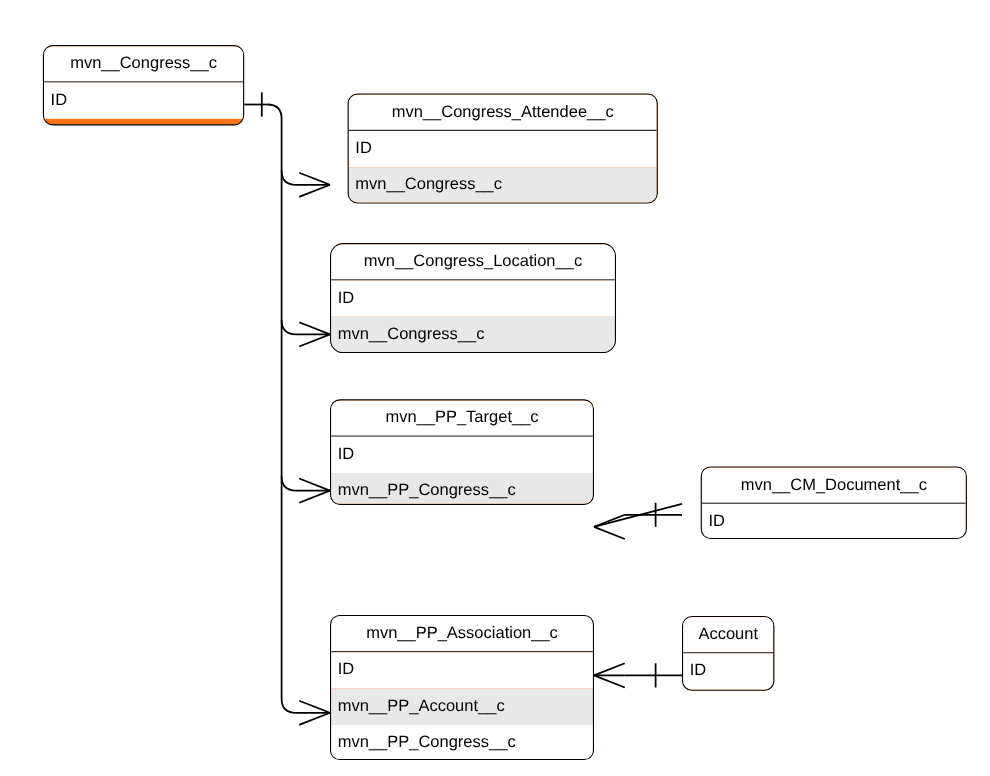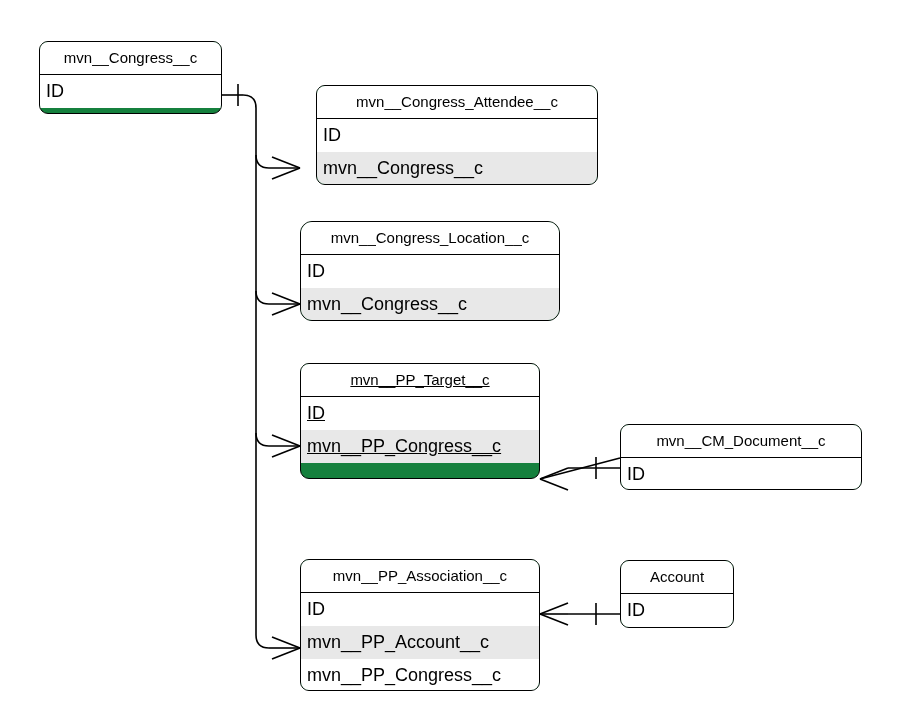--- a/index.html
+++ b/index.html
@@ -14,41 +14,41 @@
     background: #ffffff;
     font-family: "Liberation Sans", sans-serif;
     overflow: hidden;
   }
   
   .entity {
     position: absolute;
     box-sizing: border-box;
     border: 1px solid #000000;
     border-radius: 9px;
-    background: #15803d;
+    background: #f97316;
     overflow: hidden;
   }
   .entity-title {
     box-sizing: border-box;
     height: 33px;
     line-height: 32px;
     text-align: center;
     font-size: 15px;
     color: #000000;
     background: #ffffff;
     border-bottom: 1px solid #000000;
     white-space: nowrap;
     padding: 0 10px;
   }
   .entity-row {
     box-sizing: border-box;
     height: 33px;
     line-height: 32px;
     text-align: left;
-    font-size: 18px;
+    font-size: 15px;
     color: #000000;
     background: #ffffff;
     padding: 0 0 0 6px;
     white-space: nowrap;
   }
   .entity-row.fk {
     background: #e8e8e8;
   }
   
   #wires {
@@ -128,34 +128,34 @@
       <div class="entity" style="left: 316px; top: 85px; width: 282px; height: 100px;">
         <div class="entity-title">mvn__Congress_Attendee__c</div>
         <div class="entity-row">ID</div>
         <div class="entity-row fk">mvn__Congress__c</div>
       </div>
       <div class="entity" style="left: 300px; top: 221px; width: 260px; height: 100px; border-radius: 12px;">
         <div class="entity-title">mvn__Congress_Location__c</div>
         <div class="entity-row">ID</div>
         <div class="entity-row fk">mvn__Congress__c</div>
       </div>
-      <div class="entity" style="left: 300px; top: 363px; width: 240px; height: 116px; text-decoration: underline;">
+      <div class="entity" style="left: 300px; top: 363px; width: 240px; height: 96px;">
         <div class="entity-title">mvn__PP_Target__c</div>
         <div class="entity-row">ID</div>
         <div class="entity-row fk">mvn__PP_Congress__c</div>
       </div>
       <div class="entity" style="left: 300px; top: 559px; width: 240px; height: 132px;">
         <div class="entity-title">mvn__PP_Association__c</div>
         <div class="entity-row">ID</div>
         <div class="entity-row fk">mvn__PP_Account__c</div>
         <div class="entity-row">mvn__PP_Congress__c</div>
       </div>
-      <div class="entity" style="left: 620px; top: 424px; width: 242px; height: 66px;">
+      <div class="entity" style="left: 637px; top: 424px; width: 242px; height: 66px;">
         <div class="entity-title">mvn__CM_Document__c</div>
         <div class="entity-row">ID</div>
       </div>
-      <div class="entity" style="left: 620px; top: 560px; width: 114px; height: 68px;">
+      <div class="entity" style="left: 620px; top: 560px; width: 84px; height: 68px;">
         <div class="entity-title">Account</div>
         <div class="entity-row">ID</div>
       </div>
     </div>
 
 </div>
 
 </body></html>

